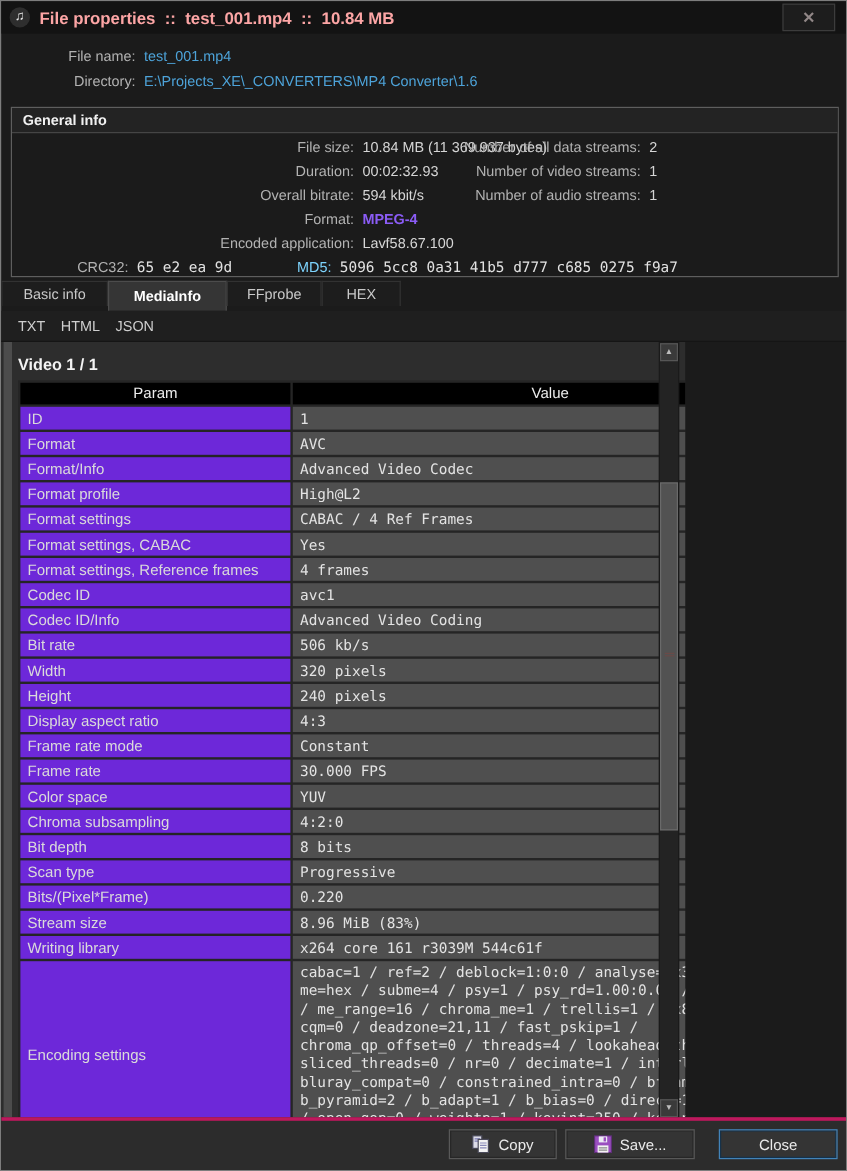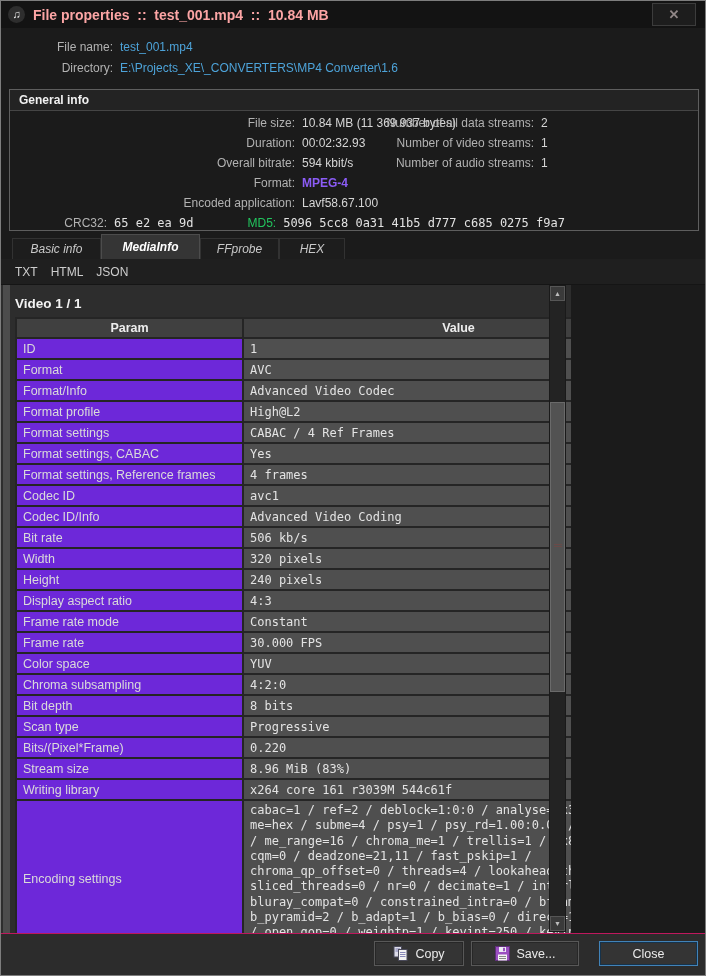--- a/index.html
+++ b/index.html
@@ -29,57 +29,57 @@
   .gi-left{position:absolute;left:0;top:23px;}
   .gi-right{position:absolute;left:340px;top:23px;}
   .gi-row{display:flex;height:20px;align-items:center;}
   .gi-label{width:285px;text-align:right;color:#b2b2b2;}
   .gi-right .gi-label{width:184px;}
   .gi-value{margin-left:7px;color:#d6d6d6;}
   .gi-value.bold{font-weight:bold;color:#8b5cf6;}
   .mono{font-family:"DejaVu Sans Mono",monospace;font-size:12px;color:#e2e2e2;text-align:right;}
   .crc-row{display:flex;height:20px;align-items:center;}
   .crc-label{width:97px;text-align:right;color:#b2b2b2;}
-  .md5-label{margin-left:54px;color:#22c55e;}
+  .md5-label{margin-left:54px;color:#7dd3fc;}
   .crc-row .mono{margin-left:7px;}
   
   .tab-bar{position:absolute;top:233px;left:0;right:0;height:25px;display:flex;
-    align-items:flex-end;padding-left:11px;font-style:italic;}
+    padding-left:0;}
   .tab{height:21px;box-sizing:border-box;display:flex;align-items:center;justify-content:center;
     background:#1d1d1d;border:1px solid #323232;border-bottom:none;color:#c9c9c9;cursor:default;}
   .tab.active{height:25px;background:#353535;border-color:#4c4c4c;color:#fff;font-weight:bold;}
   .format-bar{position:absolute;top:258px;left:0;right:0;height:25px;background:#1f1f1f;
     border-bottom:1px solid #151515;display:flex;align-items:center;padding-left:14px;gap:13px;}
   .format-item{color:#cecece;cursor:default;}
   
   .panel{position:absolute;top:284px;left:0;width:570px;height:649px;background:#2d2d2d;overflow:hidden;}
   .left-strip{position:absolute;left:2px;top:0;width:7px;height:100%;background:#4c4c4c;}
   .video-heading{position:absolute;left:14px;top:11px;font-weight:bold;font-size:13.5px;color:#f3f3f3;}
   .mi-table{position:absolute;left:14px;top:32px;width:660px;border-collapse:separate;
     border-spacing:2px;background:#252525;table-layout:fixed;}
-  .mi-table th{height:18px;background:#404040;color:#ededed;font-weight:bold;
+  .mi-table th{height:18px;background:#000000;color:#ededed;font-weight:normal;
     font-size:12.5px;text-align:center;padding:0;}
   .mi-table td{padding:1px 6px;height:17px;vertical-align:middle;}
   td.param{background:#6d28d9;color:#dadada;font-size:12.5px;white-space:nowrap;overflow:hidden;}
   td.value{background:#4f4f4f;color:#e3e3e3;font-family:"DejaVu Sans Mono",monospace;
     font-size:12px;word-break:break-word;line-height:16px;}
   .mi-table tr:last-child td.value{line-height:15.3px;padding-top:2px;padding-bottom:2px;}
   
   .scrollbar{position:absolute;top:0;right:5px;width:17px;height:647px;background:#232323;
     border:1px solid #1a1a1a;box-sizing:border-box;}
   .sb-btn{position:absolute;left:0;width:15px;height:15px;background:#3a3a3a;border:1px solid #565656;
     box-sizing:border-box;color:#bdbdbd;font-size:7px;display:flex;align-items:center;justify-content:center;}
   .sb-up{top:0;} .sb-down{bottom:0;}
   .sb-thumb{position:absolute;left:0;top:116px;width:15px;height:290px;background:#525252;
     border:1px solid #6a6a6a;box-sizing:border-box;}
   .sb-grip{position:absolute;left:3px;top:50%;margin-top:-3px;width:8px;}
   .sb-grip div{height:1px;background:#6a4a48;margin-bottom:1px;}
   
   .footer{position:absolute;bottom:0;left:0;right:0;height:41px;background:#2c2c2c;
-    border-top:1px solid #be185d;}
+    border-top:3px solid #be185d;}
   .btn{position:absolute;top:7px;height:25px;box-sizing:border-box;background:#343434;
     border:1px solid #585858;box-shadow:inset 0 0 0 1px #272727;color:#eaeaea;
     display:flex;align-items:center;justify-content:center;gap:7px;font-size:12.5px;cursor:default;}
   .btn-copy{left:373px;width:90px;}
   .btn-save{left:470px;width:108px;}
   .btn-close{left:598px;width:99px;border:1px solid #4283b8;box-shadow:inset 0 0 0 1px #16324a;}
   .btn svg{flex:0 0 auto;}
 </style>
 </head>
 <body>

